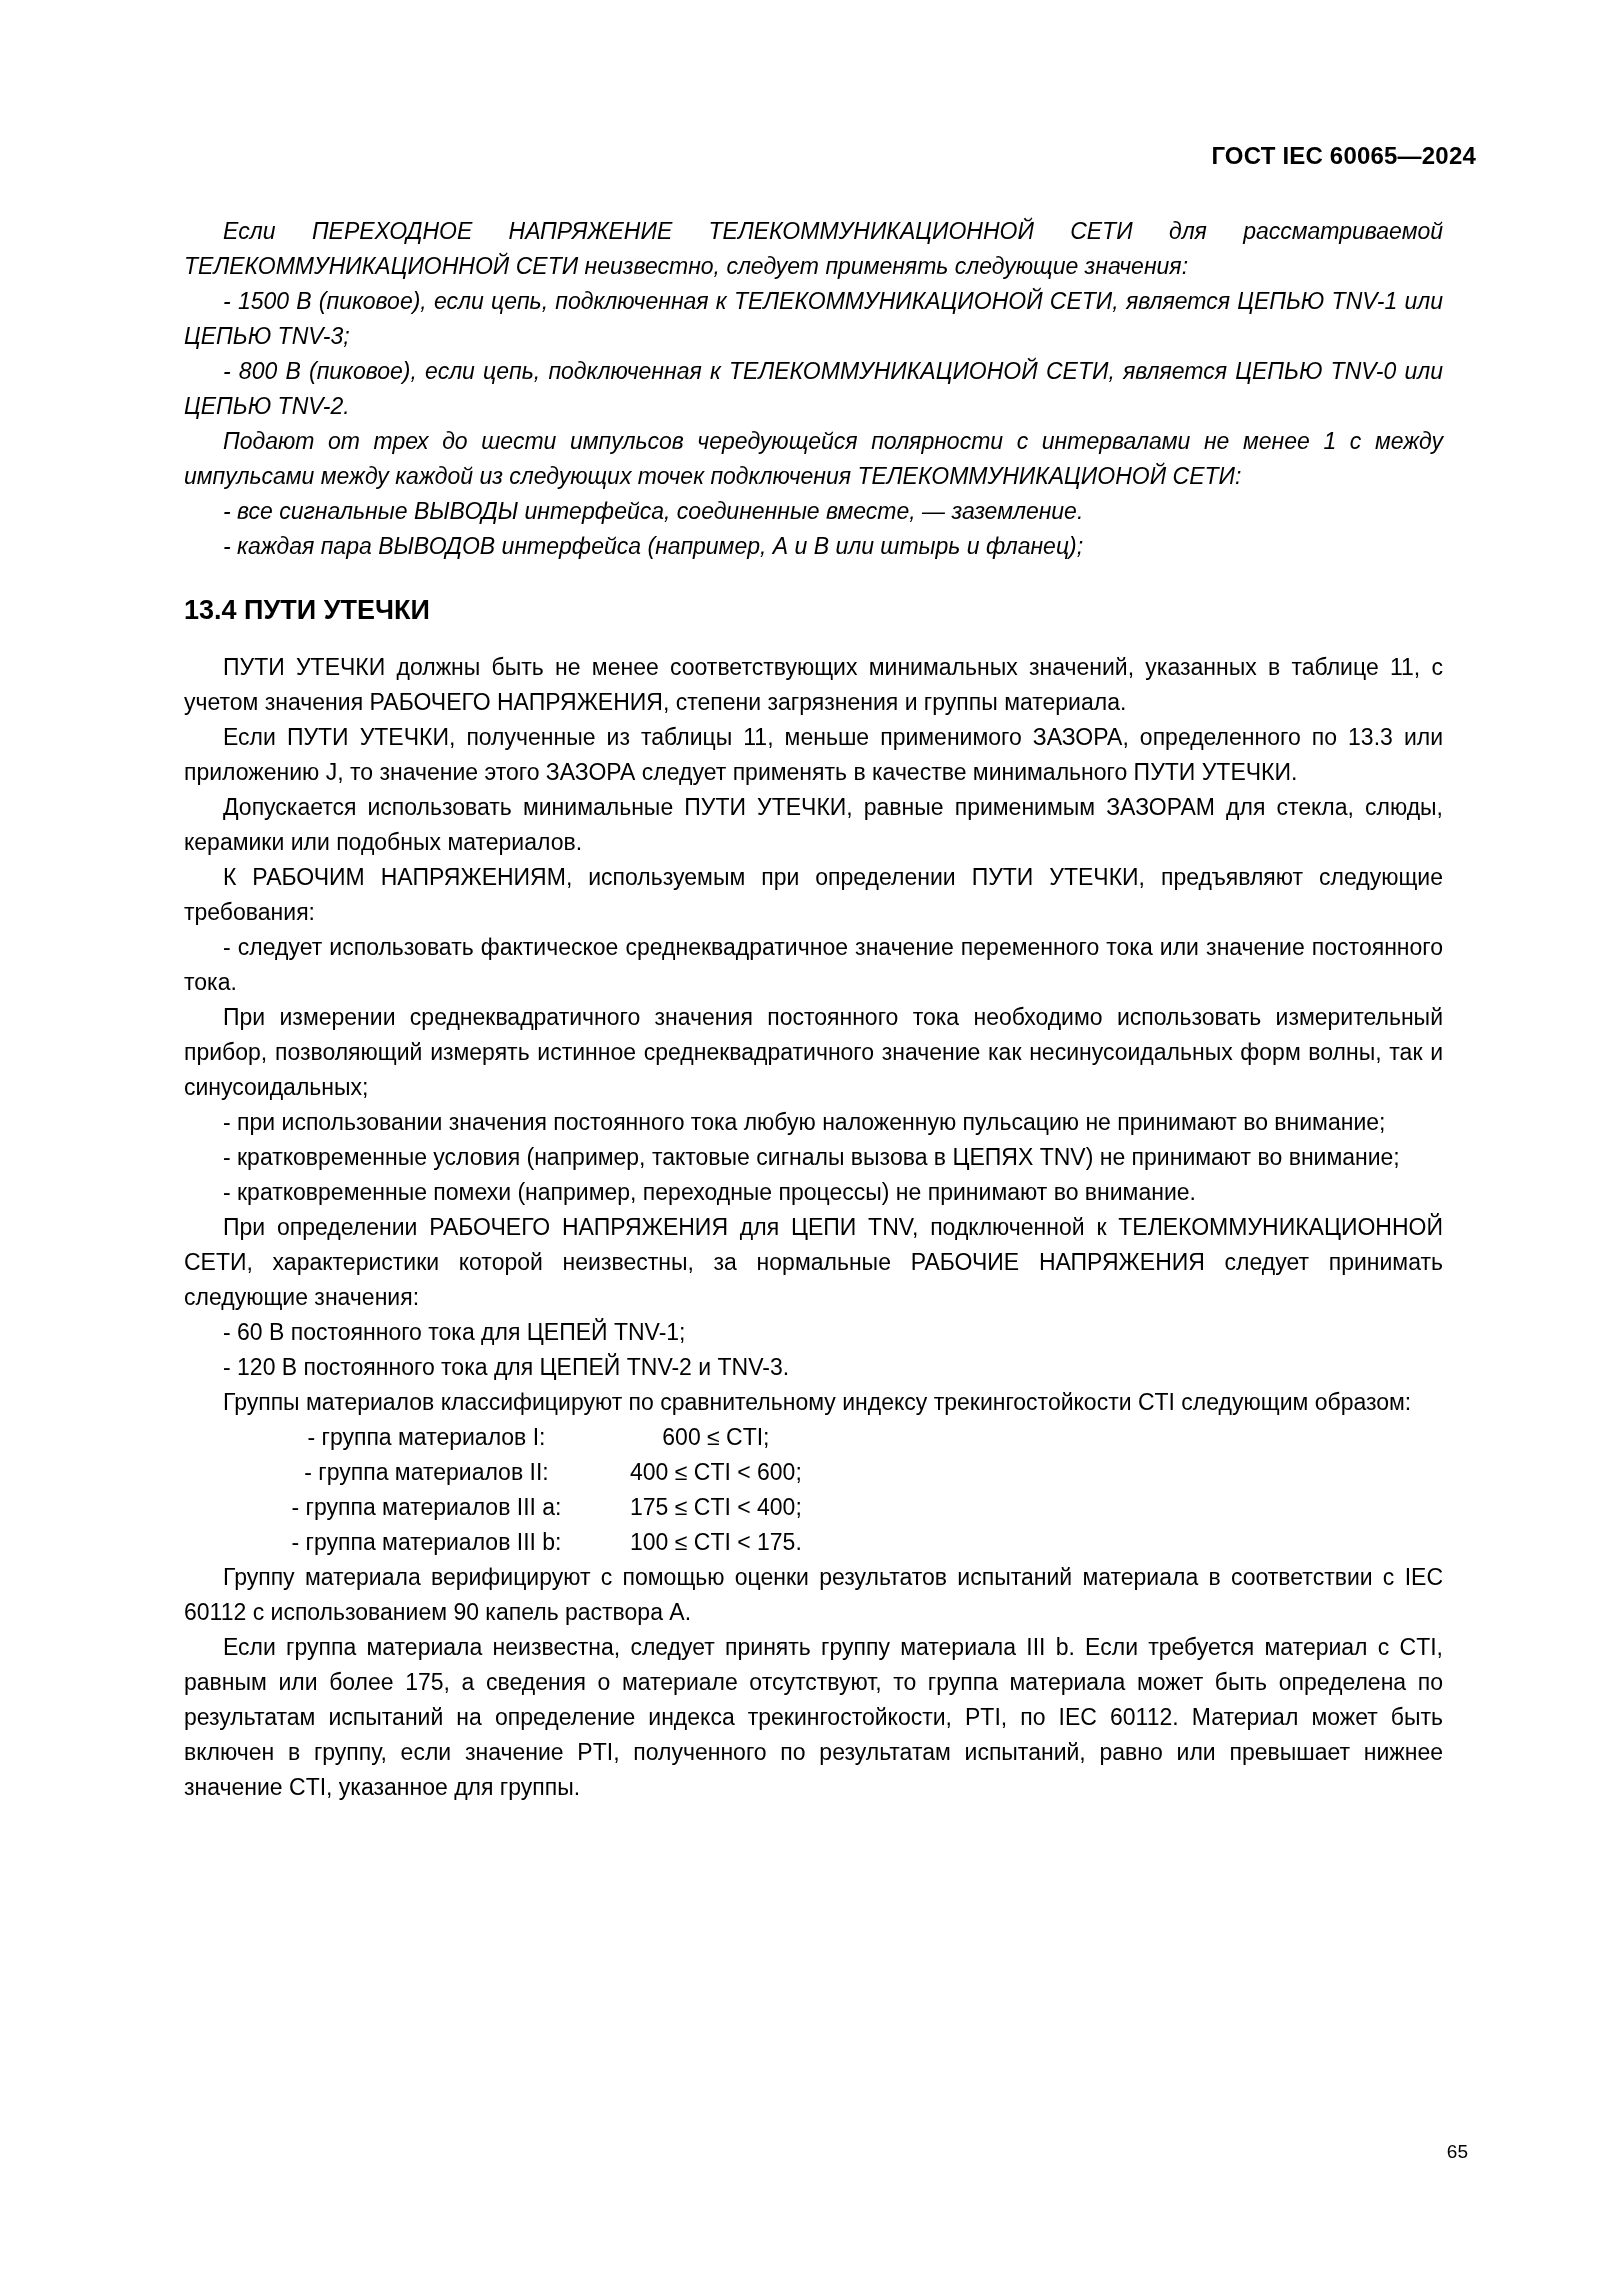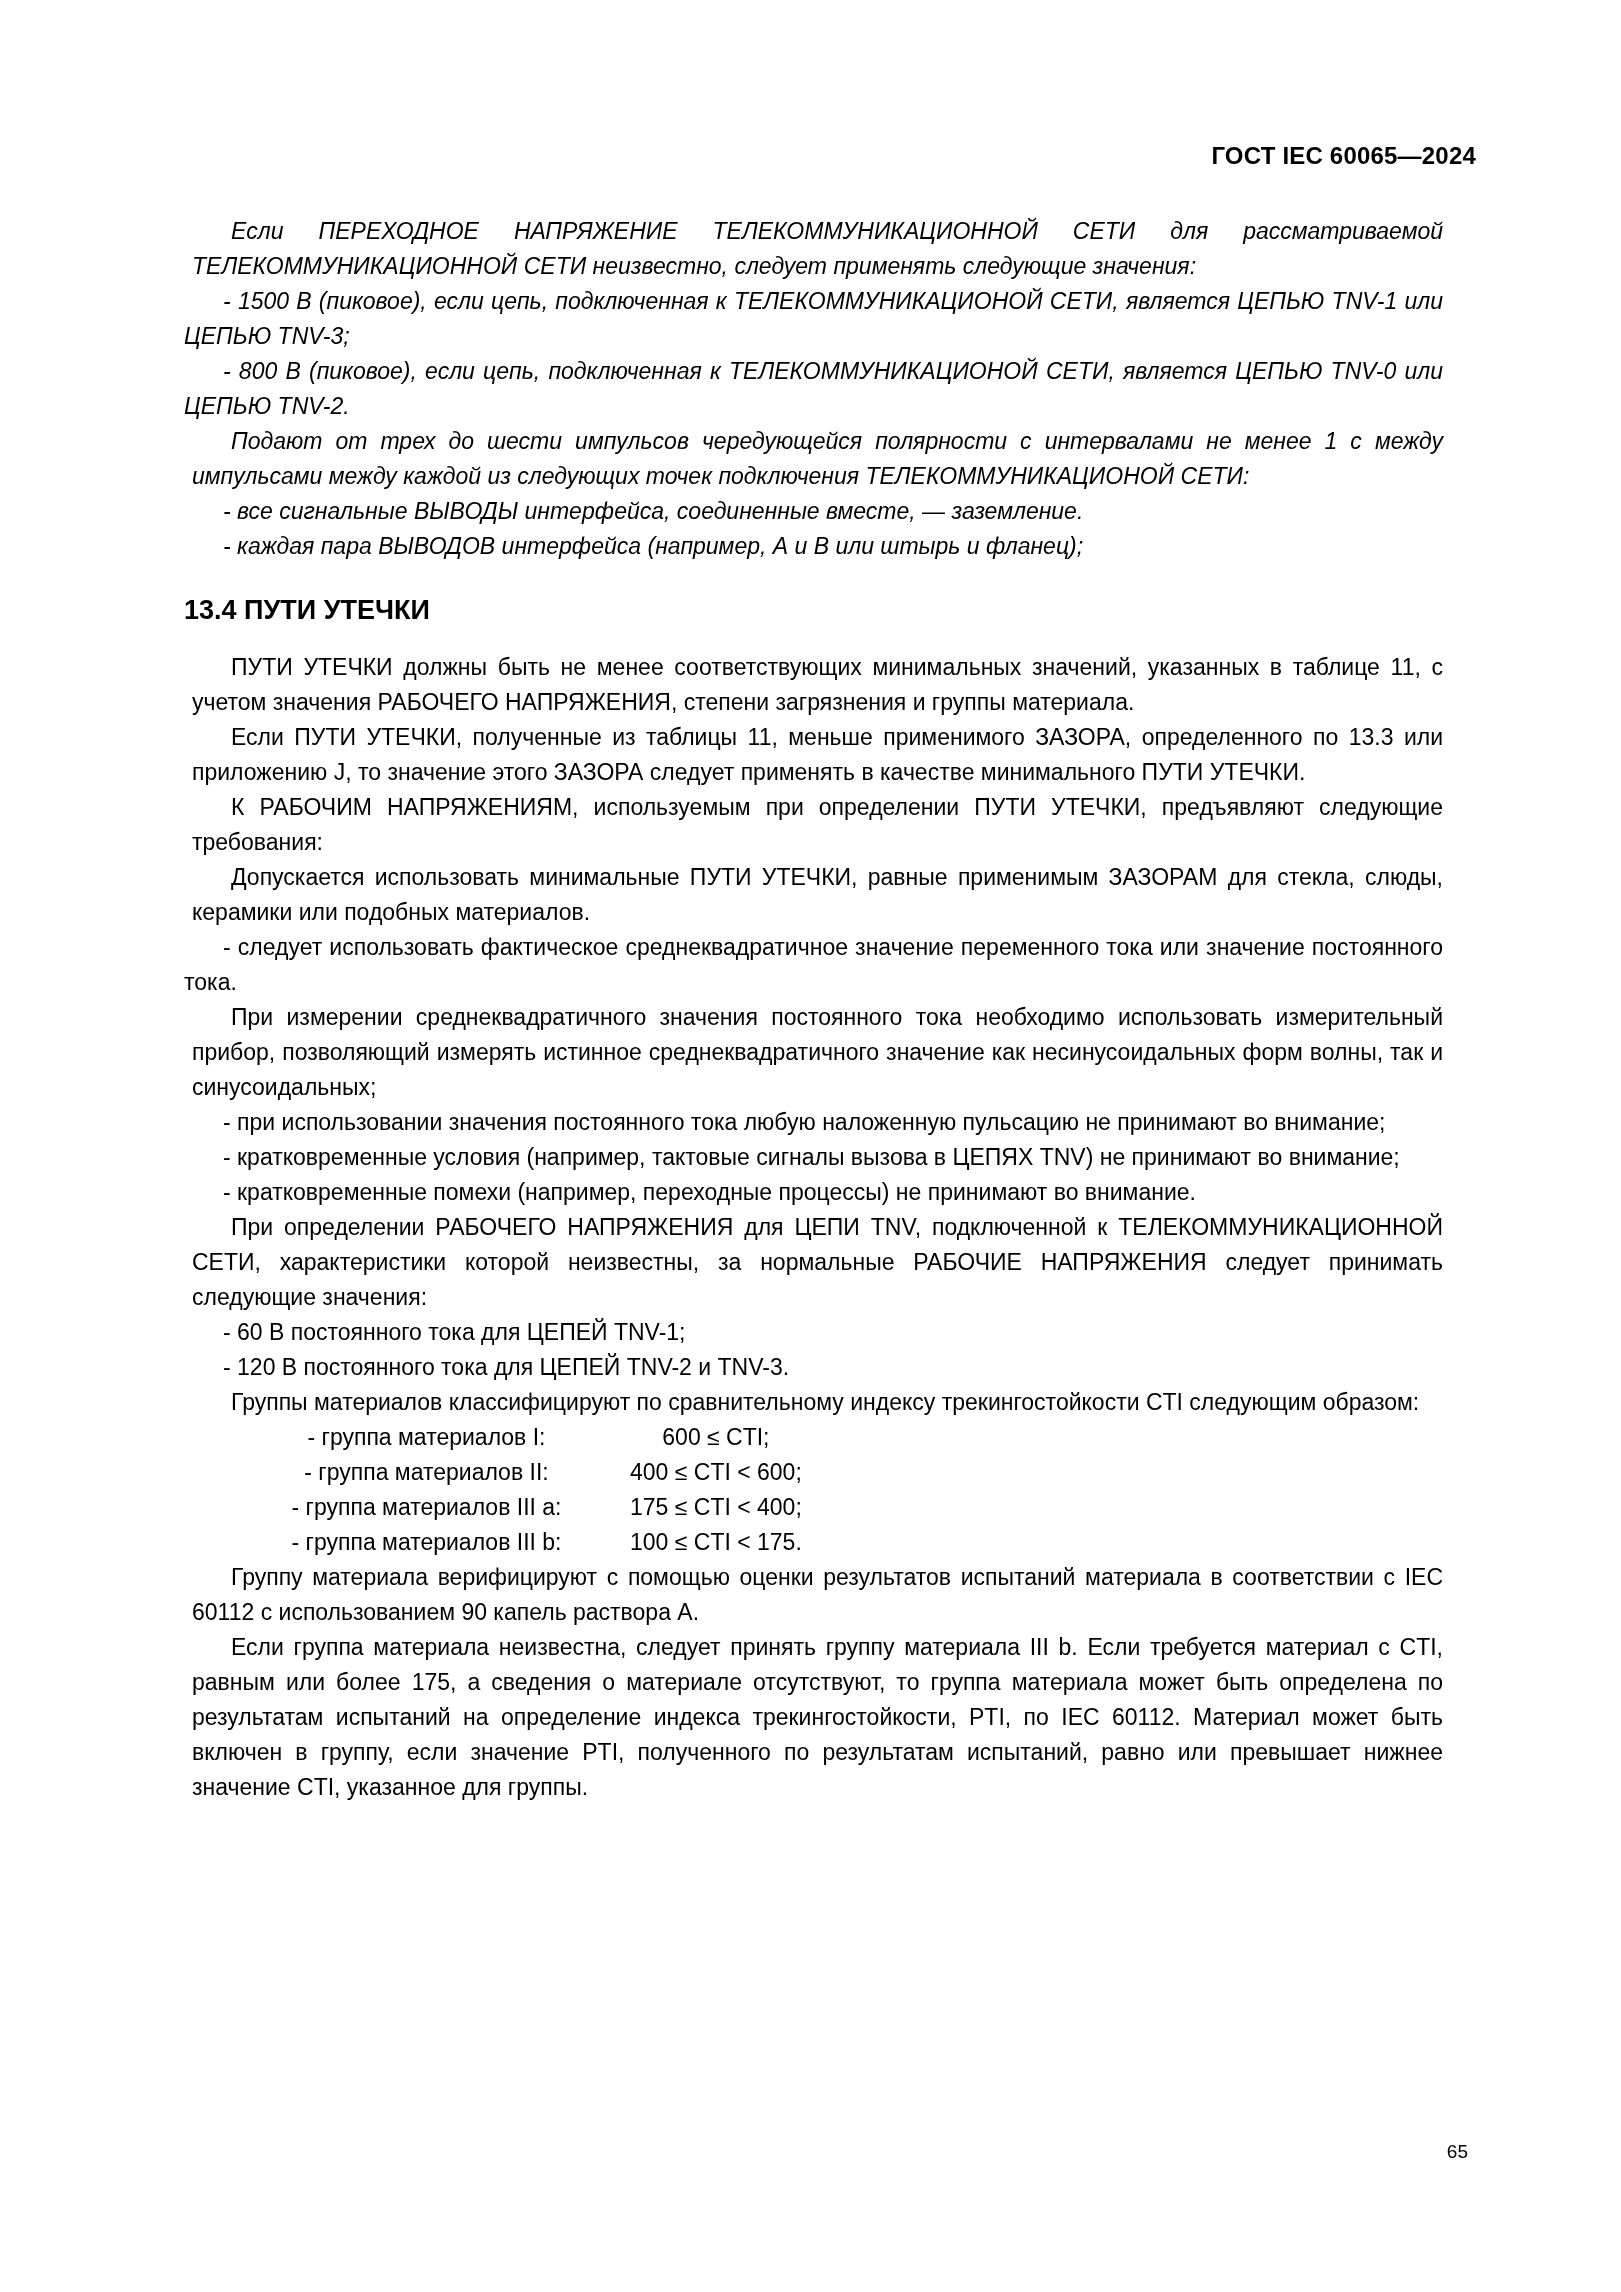--- a/index.html
+++ b/index.html
@@ -42,21 +42,20 @@
     font-size: 23px;
     line-height: 35px;
     text-align: justify;
     text-justify: inter-word;
   }
   p.ital {
     font-style: italic;
   }
   .indent {
     text-indent: 39px;
-    margin-left: 8px;
   }
   .dash-indent {
     text-indent: 39px;
   }
   .section-title {
     margin: 0;
     font-size: 27px;
     font-weight: bold;
     line-height: 35px;
   }
@@ -101,22 +100,22 @@
     <p class="ital indent">Подают от трех до шести импульсов чередующейся полярности с интервалами не менее 1 с между импульсами между каждой из следующих точек подключения ТЕЛЕКОММУНИКАЦИОНОЙ СЕТИ:</p>
     <p class="ital dash-indent">- все сигнальные ВЫВОДЫ интерфейса, соединенные вместе, — заземление.</p>
     <p class="ital dash-indent">- каждая пара ВЫВОДОВ интерфейса (например, А и В или штырь и фланец);</p>
 
     <div class="gap-lg"></div>
     <p class="section-title">13.4 ПУТИ УТЕЧКИ</p>
     <div class="gap-md"></div>
 
     <p class="indent">ПУТИ УТЕЧКИ должны быть не менее соответствующих минимальных значений, указанных в таблице 11, с учетом значения РАБОЧЕГО НАПРЯЖЕНИЯ, степени загрязнения и группы материала.</p>
     <p class="indent">Если ПУТИ УТЕЧКИ, полученные из таблицы 11, меньше применимого ЗАЗОРА, определенного по 13.3 или приложению J, то значение этого ЗАЗОРА следует применять в качестве минимального ПУТИ УТЕЧКИ.</p>
+    <p class="indent">Допускается использовать минимальные ПУТИ УТЕЧКИ, равные применимым ЗАЗОРАМ для стекла, слюды, керамики или подобных материалов.</p>
     <p class="indent">К РАБОЧИМ НАПРЯЖЕНИЯМ, используемым при определении ПУТИ УТЕЧКИ, предъявляют следующие требования:</p>
-    <p class="indent">Допускается использовать минимальные ПУТИ УТЕЧКИ, равные применимым ЗАЗОРАМ для стекла, слюды, керамики или подобных материалов.</p>
     <p class="dash-indent">- следует использовать фактическое среднеквадратичное значение переменного тока или значение постоянного тока.</p>
     <p class="indent">При измерении среднеквадратичного значения постоянного тока необходимо использовать измерительный прибор, позволяющий измерять истинное среднеквадратичного значение как несинусоидальных форм волны, так и синусоидальных;</p>
     <p class="dash-indent">- при использовании значения постоянного тока любую наложенную пульсацию не принимают во внимание;</p>
     <p class="dash-indent">- кратковременные условия (например, тактовые сигналы вызова в ЦЕПЯХ TNV) не принимают во внимание;</p>
     <p class="dash-indent">- кратковременные помехи (например, переходные процессы) не принимают во внимание.</p>
     <p class="indent">При определении РАБОЧЕГО НАПРЯЖЕНИЯ для ЦЕПИ TNV, подключенной к ТЕЛЕКОММУНИКАЦИОННОЙ СЕТИ, характеристики которой неизвестны, за нормальные РАБОЧИЕ НАПРЯЖЕНИЯ следует принимать следующие значения:</p>
     <p class="dash-indent">- 60 В постоянного тока для ЦЕПЕЙ TNV-1;</p>
     <p class="dash-indent">- 120 В постоянного тока для ЦЕПЕЙ TNV-2 и TNV-3.</p>
     <p class="indent">Группы материалов классифицируют по сравнительному индексу трекингостойкости CTI следующим образом:</p>
 

